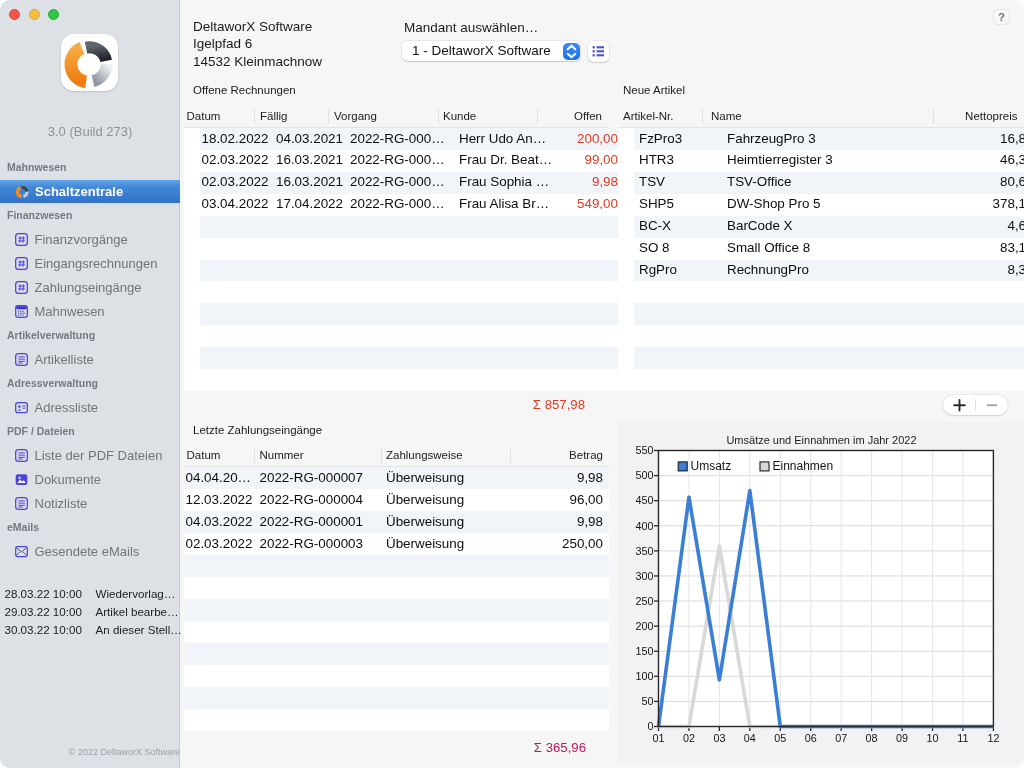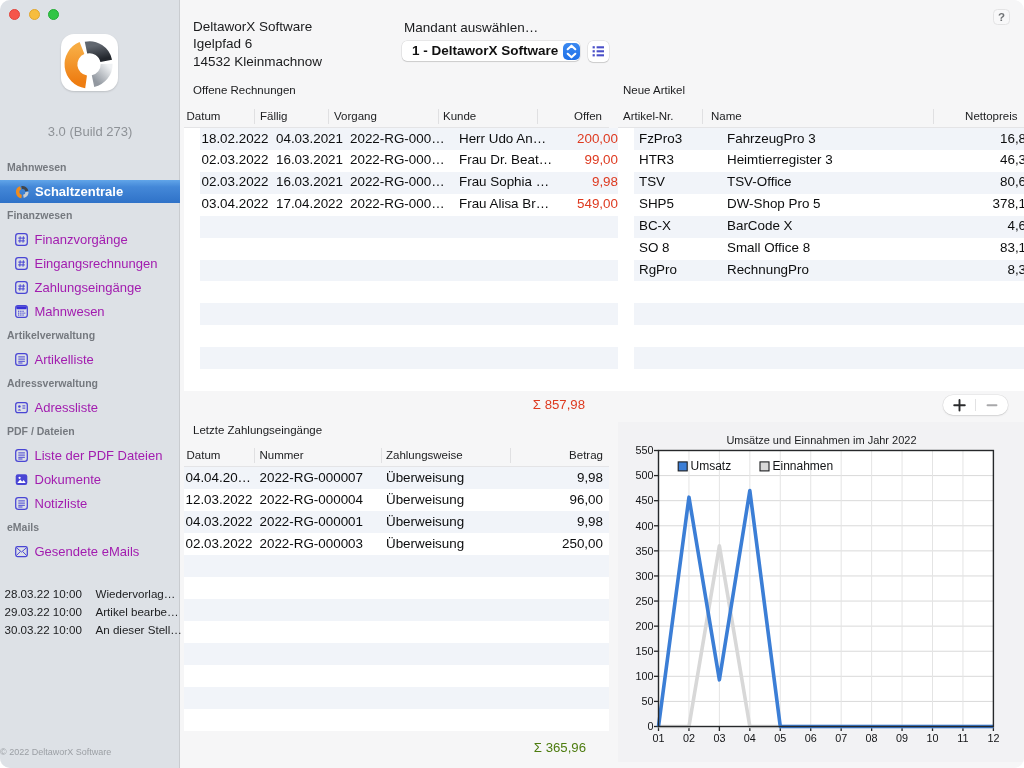--- a/index.html
+++ b/index.html
@@ -8,30 +8,30 @@
 
 .side { position:absolute; left:0; top:0; width:180px; height:768px; background:#dde1e6; border-right:1px solid #c9ccd0; }
 .tl { position:absolute; top:9px; width:11px; height:11px; border-radius:50%; }
 .tl1 { left:9px;  background:#f5554a; border:0.5px solid #e0443c; }
 .tl2 { left:29px; background:#f6bd3e; border:0.5px solid #e0a62e; }
 .tl3 { left:48px; background:#32c546; border:0.5px solid #24ab35; }
 .appico { position:absolute; left:61px; top:34px; width:57px; height:57px; background:#fff; border-radius:13px; box-shadow:0 1px 2px rgba(0,0,0,.15); }
 .appname { position:absolute; top:103px; left:0; width:180px; text-align:center; font-size:15.5px; font-weight:bold; color:#1d1f22; }
 .appver { position:absolute; top:124px; left:0; width:180px; text-align:center; font-size:13px; color:#8e9297; }
 .sec { position:absolute; left:7px; font-size:10.5px; font-weight:bold; color:#75797f; line-height:14px; }
-.item { position:absolute; left:34.5px; font-size:13px; color:#a21caf; line-height:15px; }
+.item { position:absolute; left:34.5px; font-size:13px; color:#737373; line-height:15px; }
 .icx { position:absolute; left:15px; width:13px; height:13px; }
 .sel { position:absolute; left:0; top:179.5px; width:180px; height:23.5px; background:linear-gradient(180deg,#61a5e9 0%,#4488d8 30%,#2f72c8 100%); }
 .sel .txt { position:absolute; left:35px; top:0; height:23px; line-height:23px; font-size:13px; font-weight:bold; color:#fff; }
 .log { position:absolute; font-size:11.6px; color:#1b1c1e; white-space:nowrap; }
-.foot { position:absolute; bottom:11px; left:0; width:180px; text-align:left; font-size:9px; color:#9b9fa4; }
+.foot { position:absolute; bottom:11px; left:0; width:180px; text-align:right; font-size:9px; color:#9b9fa4; }
 
 .addr { position:absolute; left:193px; top:18px; font-size:13.5px; color:#1a1b1d; line-height:17.3px; }
 .mlabel { position:absolute; left:404px; top:20px; font-size:13.5px; color:#1a1b1d; }
-.dd { position:absolute; left:402px; top:41px; width:178px; height:20px; background:#fff; border-radius:5px; box-shadow:0 0 0 0.5px rgba(0,0,0,.12), 0 1px 1px rgba(0,0,0,.12);font-weight:bold; }
+.dd { position:absolute; left:402px; top:41px; width:178px; height:20px; background:#fff; border-radius:5px; box-shadow:0 0 0 0.5px rgba(0,0,0,.12), 0 1px 1px rgba(0,0,0,.12); }
 .dd .txt { position:absolute; left:10px; top:0; height:20px; line-height:20px; font-size:13.5px; color:#111; }
 .dd .step { position:absolute; right:0.5px; top:1.5px; width:17px; height:17px; border-radius:5px; background:linear-gradient(180deg,#3c8af0,#1f70e8); }
 .lbtn { position:absolute; left:587.5px; top:41px; width:21px; height:20.5px; background:#fff; border-radius:5px; box-shadow:0 0 0 0.5px rgba(0,0,0,.12), 0 1px 1px rgba(0,0,0,.12); }
 .help { position:absolute; left:993px; top:9px; width:17px; height:16px; background:#f8f8f9; border:1px solid #e3e3e4; border-radius:4.5px; color:#707376; font-size:11.5px; line-height:14px; text-align:center; font-weight:bold; }
 
 .tlabel { position:absolute; font-size:11.5px; color:#1a1b1d; }
 .tbl { position:absolute; background:#fff; }
 .thead { position:absolute; left:0; top:0; width:100%; height:21.5px; background:#f6f6f7; border-bottom:1px solid #e4e4e6; }
 .th { position:absolute; top:0; height:21.5px; line-height:21.5px; font-size:11.5px; color:#212224; }
 .vsep { position:absolute; top:3px; height:15px; width:1px; background:#e0e0e2; }
@@ -281,21 +281,21 @@
       <div class="td" style="left:1.5px;top:44px">04.03.2022</div>
         <div class="td" style="left:75.5px;top:44px">2022-RG-000001</div>
         <div class="td" style="left:202px;top:44px">Überweisung</div>
         <div class="td" style="right:6px;top:44px">9,98</div>
       <div class="td" style="left:1.5px;top:66px">02.03.2022</div>
         <div class="td" style="left:75.5px;top:66px">2022-RG-000003</div>
         <div class="td" style="left:202px;top:66px">Überweisung</div>
         <div class="td" style="right:6px;top:66px">250,00</div>
     </div>
   </div>
-  <div class="sum" style="left:184px;top:739.5px;width:402px;text-align:right;color:#4d7c0f">Σ 365,96</div>
+  <div class="sum" style="left:184px;top:739.5px;width:402px;text-align:right;color:#be185d">Σ 365,96</div>
 
   <div class="tlabel" style="left:623px;top:84px">Neue Artikel</div>
   <div class="tbl" style="left:618px;top:106px;width:406px;height:284.5px">
     <div class="thead">
       <div class="th" style="left:5px">Artikel-Nr.</div>
       <div class="th" style="left:93px">Name</div>
       <div class="th" style="right:6.5px">Nettopreis</div>
       <div class="vsep" style="left:84px"></div>
       <div class="vsep" style="left:314.5px"></div>
     </div>

